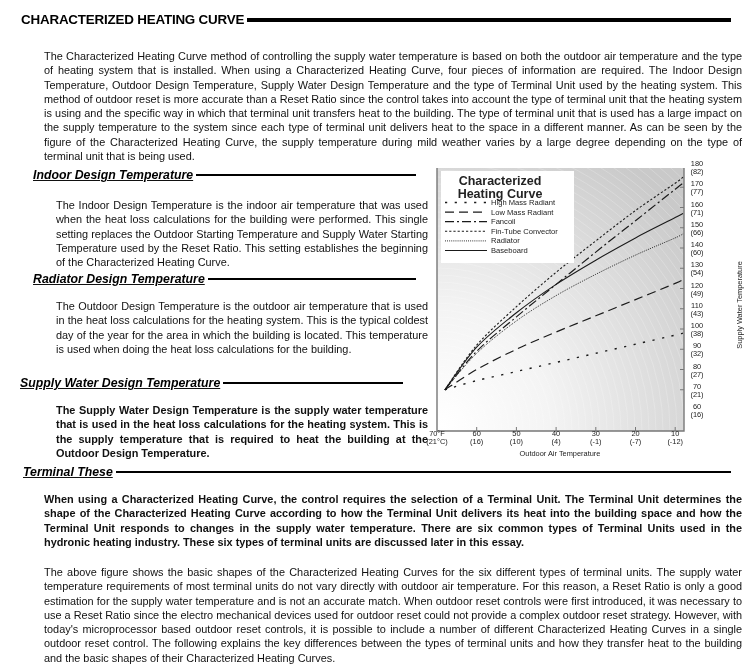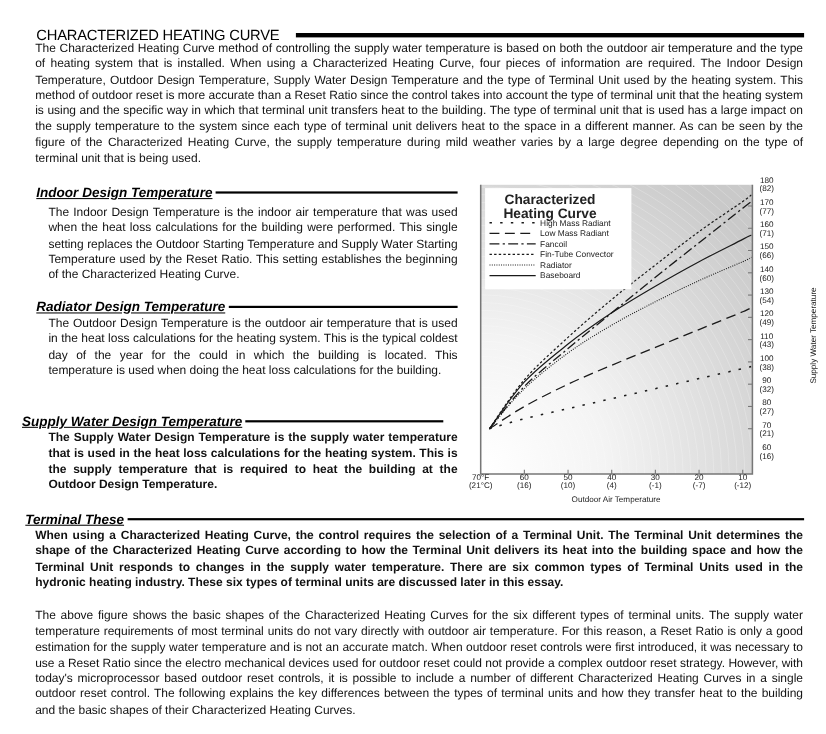--- a/index.html
+++ b/index.html
@@ -1,22 +1,22 @@
 <!DOCTYPE html>
 <html><head>
 <meta charset="utf-8">
 <style>
   html, body { margin: 0; padding: 0; background: #ffffff; }
   body { width: 751px; height: 667px; position: relative; overflow: hidden;
          font-family: "Liberation Sans", sans-serif; color: #111; }
   .abs { position: absolute; }
   .main-heading { left: 21px; top: 12px; width: 710px; display: flex; align-items: center; }
-  .main-heading h1 { margin: 12px; font-size: 13.4px; font-weight: normal; letter-spacing: -0.2px; white-space: nowrap; color: #000; }
+  .main-heading h1 { margin: 0; font-size: 13.4px; font-weight: bold; letter-spacing: -0.2px; white-space: nowrap; color: #000; }
   .main-heading .rule { flex: 1; height: 4px; background: #000; margin-left: 3px; }
-  .para { font-size: 10.9px; line-height: 14.3px; text-align: justify; text-align-last: left; color: #111; margin: 0; }
+  .para { font-size: 10.9px; line-height: 14.3px; text-align: justify; text-align-last: left; color: #111; margin: 12px; }
   .intro { left: 32px; top: 37px; width: 698px; }
   .sub-heading { display: flex; align-items: center; text-decoration: underline; }
   .sub-heading h2 { margin: 0; font-size: 12.3px; font-weight: bold; font-style: italic; white-space: nowrap; color: #000; }
   .sub-heading .rule { flex: 1; height: 1.3px; background: #000; margin-left: 3px; }
   .sec-indoor-h { left: 33px; top: 168px; width: 383px; }
   .sec-indoor-p { left: 44px; top: 186px; width: 372px; }
   .sec-outdoor-h { left: 33px; top: 272px; width: 383px; }
   .sec-outdoor-p { left: 44px; top: 287px; width: 372px; }
   .sec-supply-h { left: 20px; top: 376px; width: 383px; }
   .sec-supply-p { left: 44px; top: 391px; width: 372px; font-weight: bold; }
@@ -40,21 +40,21 @@
 <div class="abs sub-heading sec-indoor-h">
   <h2>Indoor Design Temperature</h2>
   <div class="rule"></div>
 </div>
 <p class="abs para sec-indoor-p">The Indoor Design Temperature is the indoor air temperature that was used when the heat loss calculations for the building were performed. This single setting replaces the Outdoor Starting Temperature and Supply Water Starting Temperature used by the Reset Ratio. This setting establishes the beginning of the Characterized Heating Curve.</p>
 
 <div class="abs sub-heading sec-outdoor-h">
   <h2>Radiator Design Temperature</h2>
   <div class="rule"></div>
 </div>
-<p class="abs para sec-outdoor-p">The Outdoor Design Temperature is the outdoor air temperature that is used in the heat loss calculations for the heating system. This is the typical coldest day of the year for the could in which the building is located. This temperature is used when doing the heat loss calculations for the building.</p>
+<p class="abs para sec-outdoor-p">The Outdoor Design Temperature is the outdoor air temperature that is used in the heat loss calculations for the heating system. This is the typical coldest day of the year for the area in which the building is located. This temperature is used when doing the heat loss calculations for the building.</p>
 
 <div class="abs sub-heading sec-supply-h">
   <h2>Supply Water Design Temperature</h2>
   <div class="rule"></div>
 </div>
 <p class="abs para sec-supply-p">The Supply Water Design Temperature is the supply water temperature that is used in the heat loss calculations for the heating system. This is the supply temperature that is required to heat the building at the Outdoor Design Temperature.</p>
 
 <div class="abs chart">
   <svg id="chart-svg" width="331" height="310" viewBox="0 0 331 310">
     <defs>

